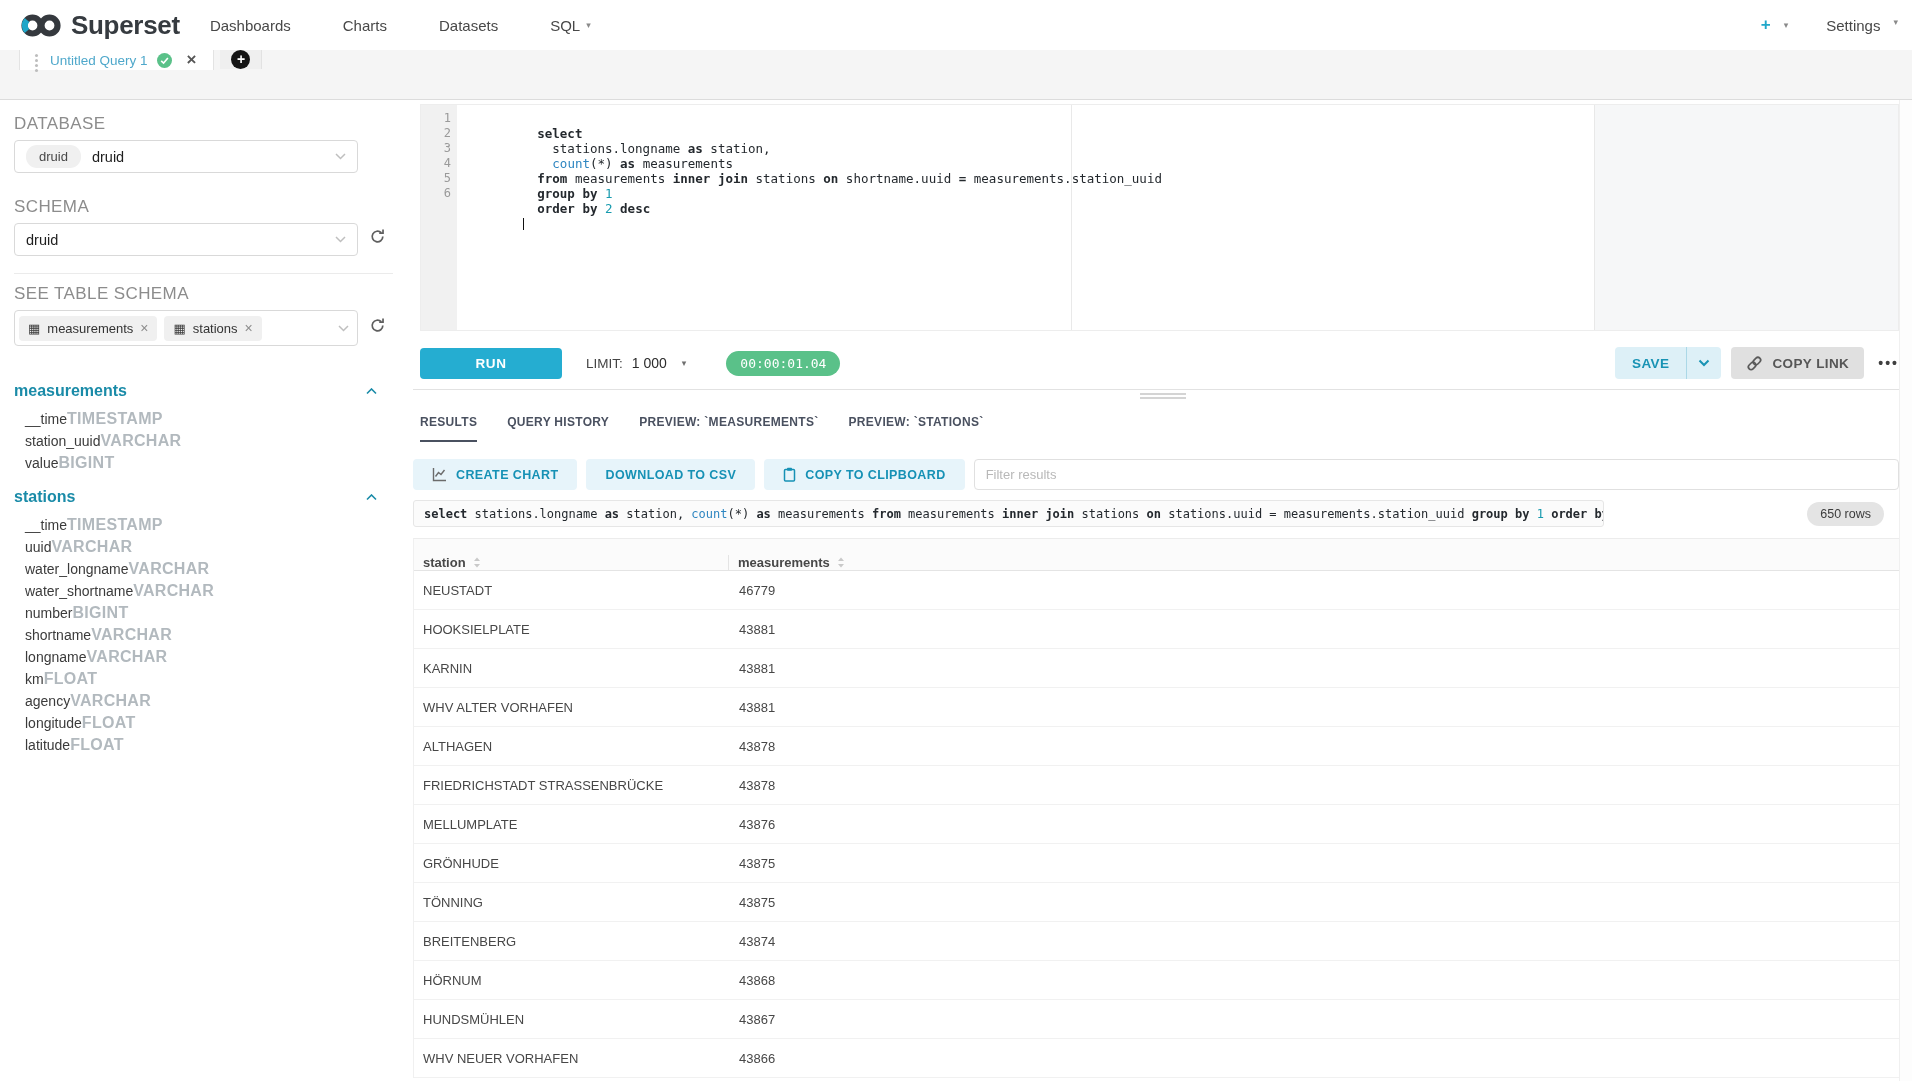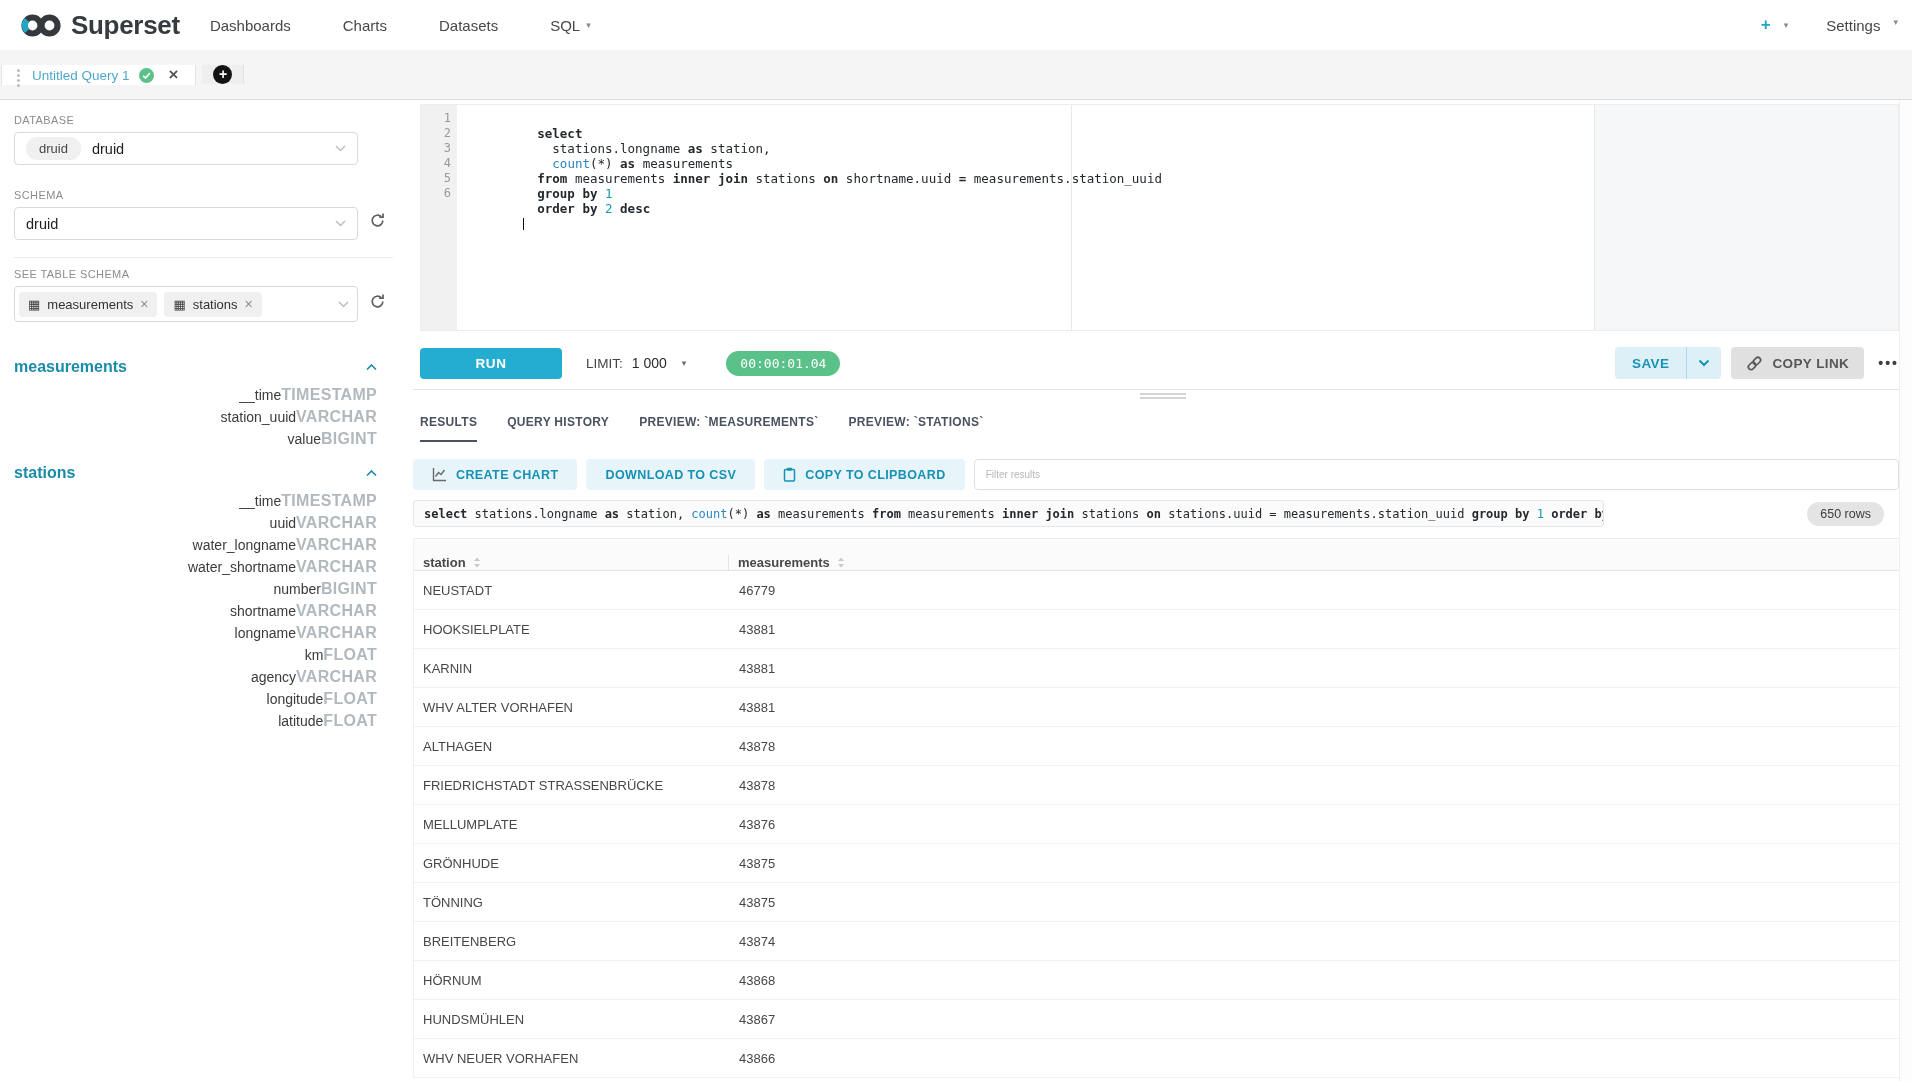--- a/index.html
+++ b/index.html
@@ -15,41 +15,41 @@
   .nav-item { margin-right:46px; font-size:15px; color:#484848; cursor:pointer;
     display:flex; align-items:center; }
   .nav-caret { font-size:9px; color:#8a8a8a; margin-left:6px; }
   .nav-right { margin-left:auto; display:flex; align-items:center; gap:38px; }
   .plus-group { display:flex; align-items:center; gap:7px; }
   .plus-glyph { color:#20A7C9; font-size:17px; font-weight:bold; }
   .settings-group { display:flex; align-items:flex-start; gap:7px; font-size:15px; color:#484848; }
 
   
   .tabbar { height:50px; background:#f5f5f5; border-bottom:1px solid #dcdcdc;
-    display:flex; align-items:center; padding-left:1px; position:relative; z-index:3; }
+    display:flex; align-items:flex-start; padding-left:19px; position:relative; z-index:3; }
   .query-tab { display:flex; align-items:center; gap:9px; padding:0 17px 0 12px;
     background:#fff; border-left:1px solid #e3e3e3; border-right:1px solid #e3e3e3;
     margin-bottom:-1px; }
   .tab-drag { width:3px; height:3px; border-radius:50%; background:#bdbdbd; margin:0 3px;
     box-shadow:0 -5px 0 #bdbdbd, 0 5px 0 #bdbdbd, 0 10px 0 #bdbdbd; }
   .tab-label { font-size:13.5px; color:#4FA8CB; }
   .tab-close { font-size:17px; color:#565656; font-weight:bold; margin-left:6px; cursor:pointer; }
   .add-tab { width:42px; margin-left:6px; background:#efefef; border-right:1px solid #e2e2e2;
     display:flex; align-items:center; justify-content:center; }
   .add-circle { width:19px; height:19px; border-radius:50%; background:#141414; color:#fff;
     display:flex; align-items:center; justify-content:center; font-size:14px; font-weight:bold;
     line-height:1; padding-bottom:1px; cursor:pointer; }
 
   
   .main { display:flex; height:981px; }
   .sidebar { width:413px; padding:0 0 0 14px; background:#fff; flex-shrink:0; }
   .right-pane { position:relative; flex:1; background:#fff; }
 
   
-  .field-label { font-size:11px; color:#8C8C8C; letter-spacing:0.4px; }
+  .field-label { font-size:17px; color:#8C8C8C; letter-spacing:0.4px; }
   .lbl-db { margin-top:14px; } .lbl-schema { margin-top:24px; } .lbl-sts { margin-top:10px; }
   .select { height:33px; width:344px; border:1px solid #D9D9D9; border-radius:4px;
     background:#fff; display:flex; align-items:center; padding:0 11px; margin-top:6px;
     position:relative; }
   .sel-caret { margin-left:auto; flex-shrink:0; }
   .db-tag { background:#F0F0F0; border-radius:11px; padding:4px 13px; font-size:13px; color:#484848; }
   .db-value { font-size:14.5px; color:#1f1f1f; margin-left:11px; }
   .schema-row { display:flex; align-items:center; gap:11px; }
   .schema-value { font-size:14.5px; color:#1f1f1f; }
   .refresh-btn { flex-shrink:0; cursor:pointer; display:flex; }
@@ -58,21 +58,21 @@
   .chip { background:#F0F0F0; border-radius:4px; display:flex; align-items:center; gap:7px;
     padding:5px 9px; margin-right:7px; font-size:13px; color:#333; }
   .chip-icon { font-size:13px; color:#3b3b3b; line-height:1; }
   .chip-close { color:#8c8c8c; font-size:14px; line-height:1; cursor:pointer; }
 
   .section-header { width:363px; display:flex; align-items:center; justify-content:space-between;
     cursor:pointer; }
   .sh-measurements { margin-top:36px; } .sh-stations { margin-top:14px; }
   .section-title { font-size:16px; font-weight:bold; color:#1A8BA8; }
   .col-list { margin-top:8px; }
-  .col-row { width:363px; display:flex; align-items:center; justify-content:flex-end;
+  .col-row { width:363px; display:flex; align-items:center; justify-content:flex-start;
     height:22px; padding-left:11px; }
   .col-name { font-size:14px; color:#3b3b3b; }
   .col-type { font-size:16px; color:#B2B9BE; letter-spacing:0.3px;font-weight:bold; }
 
   
   .editor { position:absolute; top:4px; left:7px; right:13px; height:227px;
     border:1px solid #ededed; display:flex; background:#fff; }
   .gutter { width:36px; background:#f1f1f1; padding:6px 6px 0 0; text-align:right;
     font:12px/15px "DejaVu Sans Mono", monospace; color:#9a9a9a; flex-shrink:0; }
   .code { flex:1; position:relative; padding:6px 0 0 5px;
@@ -127,21 +127,21 @@
   .rtab:first-of-type { border-bottom:2px solid #4A5160; }
 
   
   .action-row { position:absolute; top:359px; left:0; right:13px; display:flex;
     align-items:center; gap:9px; }
   .action-btn { height:31px; background:#E7F4FA; border:none; border-radius:4px;
     color:#1691B5; font-weight:bold; font-size:12.5px; letter-spacing:0.4px;
     display:flex; align-items:center; gap:9px; padding:0 19px; cursor:pointer;
     font-family:"Liberation Sans", sans-serif; }
   .filter-input { flex:1; height:31px; border:1px solid #E0E0E0; border-radius:4px;
-    padding:0 11px; font-size:10px; color:#444; font-family:"Liberation Sans", sans-serif;
+    padding:0 11px; font-size:13px; color:#444; font-family:"Liberation Sans", sans-serif;
     outline:none; }
   .filter-input::placeholder { color:#B8B8B8; }
 
   
   .query-row { position:absolute; top:400px; left:0; right:13px; height:27px;
     display:flex; align-items:center; justify-content:space-between; }
   .query-box { width:1191px; height:27px; background:#FBFBFB; border:1px solid #E6E6E6;
     border-radius:3px; padding:0 10px; display:flex; align-items:center; overflow:hidden;
     font:12px "DejaVu Sans Mono", monospace; white-space:pre; }
   .rows-badge { background:#E4E4E4; border-radius:13px; padding:5px 13px; font-size:12.5px;

